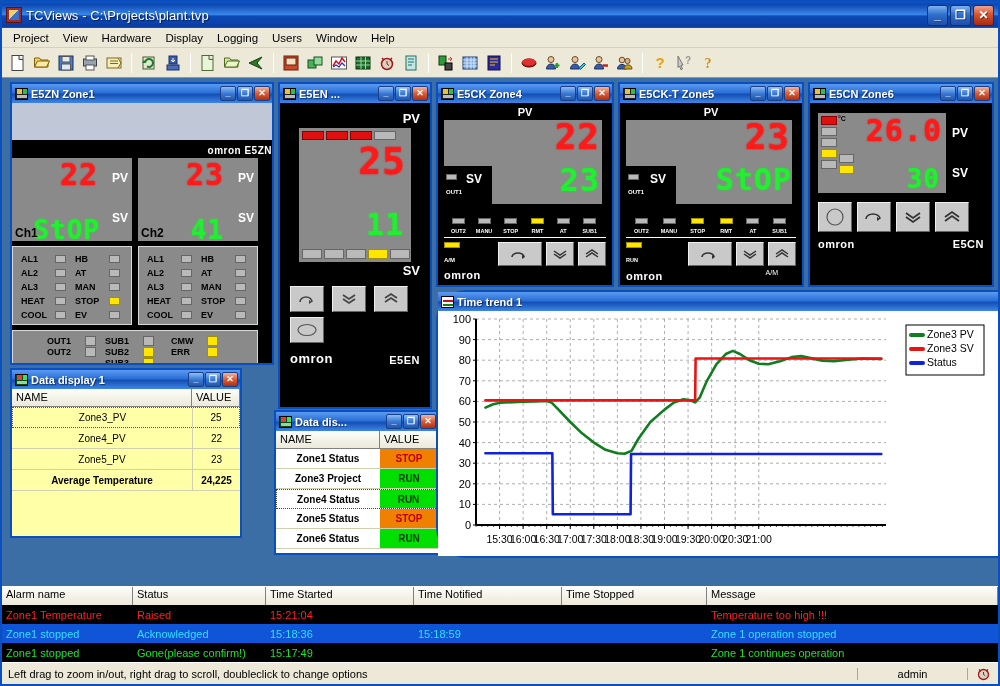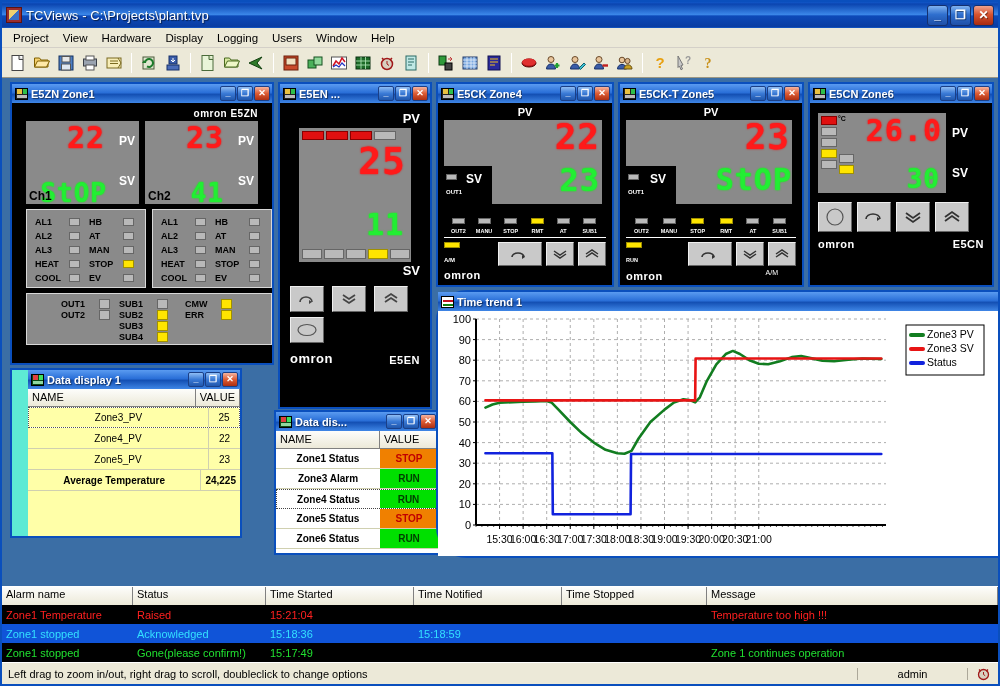--- a/index.html
+++ b/index.html
@@ -386,21 +386,21 @@
               </div>
           <div class="cwb">
                 <span>❐</span>
               </div>
           <div class="cwb close">
                 <span>✕</span>
               </div>
         </div>
       </div>
       <div class="cw-body">
-        <div class="dev-black" style="padding:5px 14px;">
+        <div class="dev-black" style="padding:5px 0;margin-top:37px;">
           <div style="text-align:right;" class="omron-txt">omron E5ZN</div>
 
           <div style="display:flex; gap:6px; margin-top:2px;">
             <div class="lcd" style="width:120px; height:83px; position:relative;">
               <div class="seg pv-red" style="position:absolute; right:34px; top:2px; font-size:30px; line-height:30px;">22</div>
               <div class="wt" style="position:absolute; right:4px; top:13px; font-size:12px;">PV</div>
               <div class="seg sv-grn" style="position:absolute; right:32px; bottom:-2px; font-size:26px; line-height:26px;">StOP</div>
               <div class="wt" style="position:absolute; right:4px; bottom:16px; font-size:12px;">SV</div>
               <div style="position:absolute; left:3px; bottom:1px; font-size:12px; font-weight:bold; color:#000;">Ch1</div>
             </div>
@@ -841,21 +841,21 @@
                 </div>
           </div>
           <div style="display:flex; align-items:flex-end; margin-top:6px;">
             <div class="omron-txt" style="font-size:11px;">omron</div>
             <div class="omron-txt" style="margin-left:auto; font-size:11px;">E5CN</div>
           </div>
         </div>
       </div>
     </div>
 
-    <div class="cw" style="left:8px; top:290px; width:232px; height:170px; background:#5eead4;padding-left:16px;">
+    <div class="cw" style="left:8px; top:290px; width:232px; height:170px; background:#5eead4;">
       <div class="cw-title">
         <div class="ci" style="background:#0a4a14;">
               <b style="background:#e04040;"></b>
               <i style="background:#40e060;"></i>
               <u style="background:#90d8a0;"></u>
             </div>
         <div class="ct">Data display 1</div>
         <div class="cw-btns">
           <div class="cwb">
                 <span>_</span>
@@ -916,21 +916,21 @@
       <div class="cw-body" style="background:#fff; display:flex; flex-direction:column;">
         <div class="gridhdr">
           <div style="width:104px;">NAME</div>
           <div style="flex:1;">VALUE</div>
         </div>
         <div class="grow" style="height:20px;">
           <div class="gcell" style="width:104px; justify-content:center; font-weight:bold;">Zone1 Status</div>
           <div class="gcell" style="flex:1; justify-content:center; font-weight:bold; background:#f08000; color:#c00000;">STOP</div>
         </div>
         <div class="grow" style="height:20px;">
-          <div class="gcell" style="width:104px; justify-content:center; font-weight:bold;">Zone3 Alarm</div>
+          <div class="gcell" style="width:104px; justify-content:center; font-weight:bold;">Zone3 Project</div>
           <div class="gcell" style="flex:1; justify-content:center; font-weight:bold; background:#00e000; color:#004000;">RUN</div>
         </div>
         <div class="grow" style="height:20px; border:1px dotted #444;">
           <div class="gcell" style="width:103px; justify-content:center; font-weight:bold;">Zone4 Status</div>
           <div class="gcell" style="flex:1; justify-content:center; font-weight:bold; background:#00e000; color:#004000;">RUN</div>
         </div>
         <div class="grow" style="height:20px;">
           <div class="gcell" style="width:104px; justify-content:center; font-weight:bold;">Zone5 Status</div>
           <div class="gcell" style="flex:1; justify-content:center; font-weight:bold; background:#f08000; color:#c00000;">STOP</div>
         </div>
@@ -1138,20 +1138,21 @@
       <div style="width:148px; color:#ff2020;"></div>
       <div style="width:145px; color:#ff2020;"></div>
       <div style="flex:1; color:#ff2020;">Temperature too high !!!</div>
     </div>
     <div class="arow" style="background:#1054d8;">
       <div style="width:131px; color:#33e0ff;">Zone1 stopped</div>
       <div style="width:133px; color:#33e0ff;">Acknowledged</div>
       <div style="width:148px; color:#33e0ff;">15:18:36</div>
       <div style="width:148px; color:#33e0ff;">15:18:59</div>
       <div style="width:145px; color:#33e0ff;"></div>
+      <div style="flex:1; color:#33e0ff;">Zone 1 operation stopped</div>
     </div>
     <div class="arow" style="background:#000;">
       <div style="width:131px; color:#20e030;">Zone1 stopped</div>
       <div style="width:133px; color:#20e030;">Gone(please confirm!)</div>
       <div style="width:148px; color:#20e030;">15:17:49</div>
       <div style="width:148px; color:#20e030;"></div>
       <div style="width:145px; color:#20e030;"></div>
       <div style="flex:1; color:#20e030;">Zone 1 continues operation</div>
     </div>
   </div>

